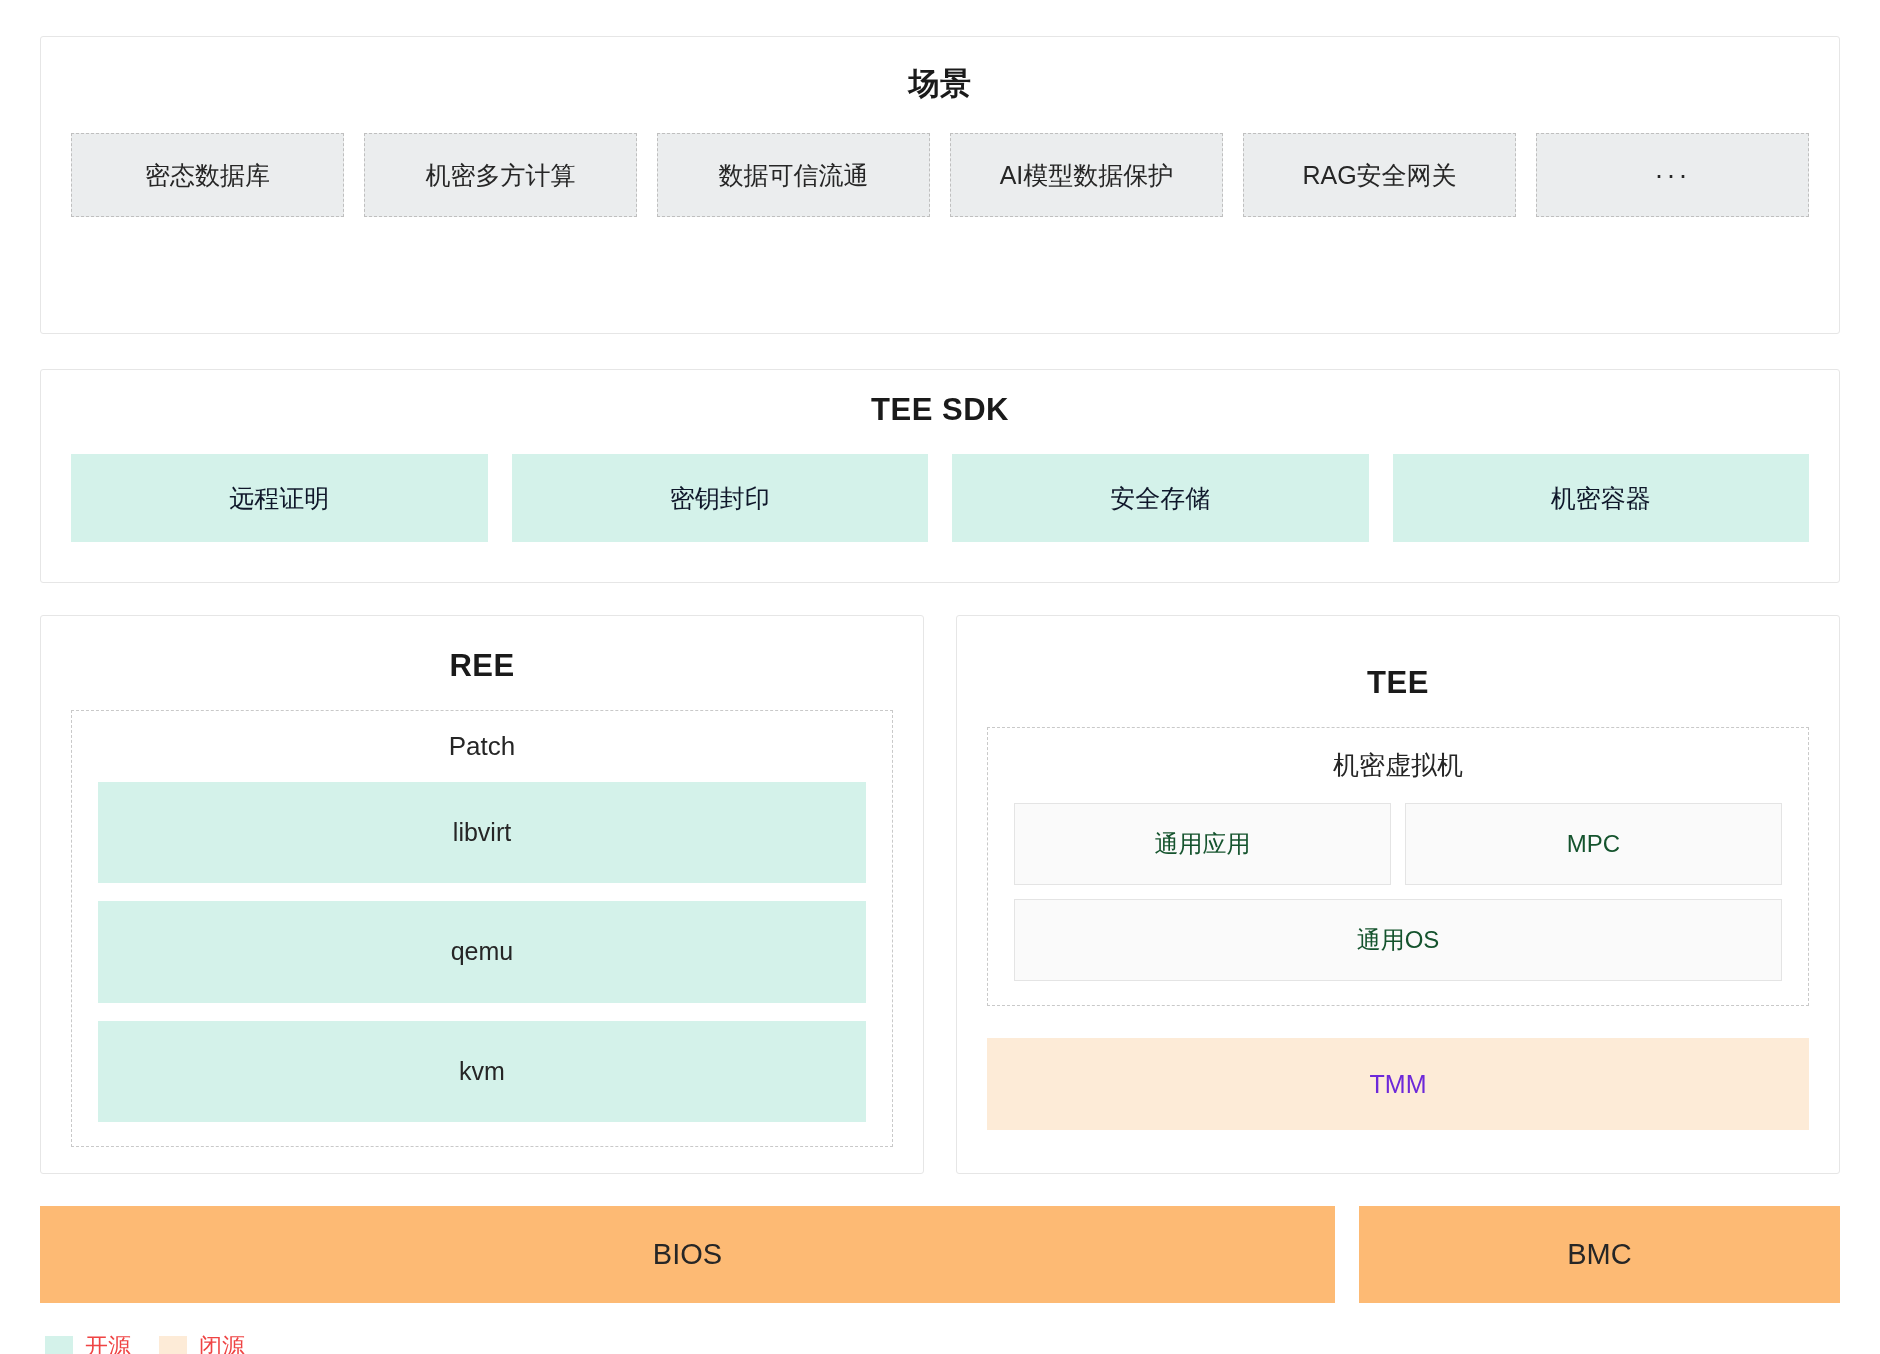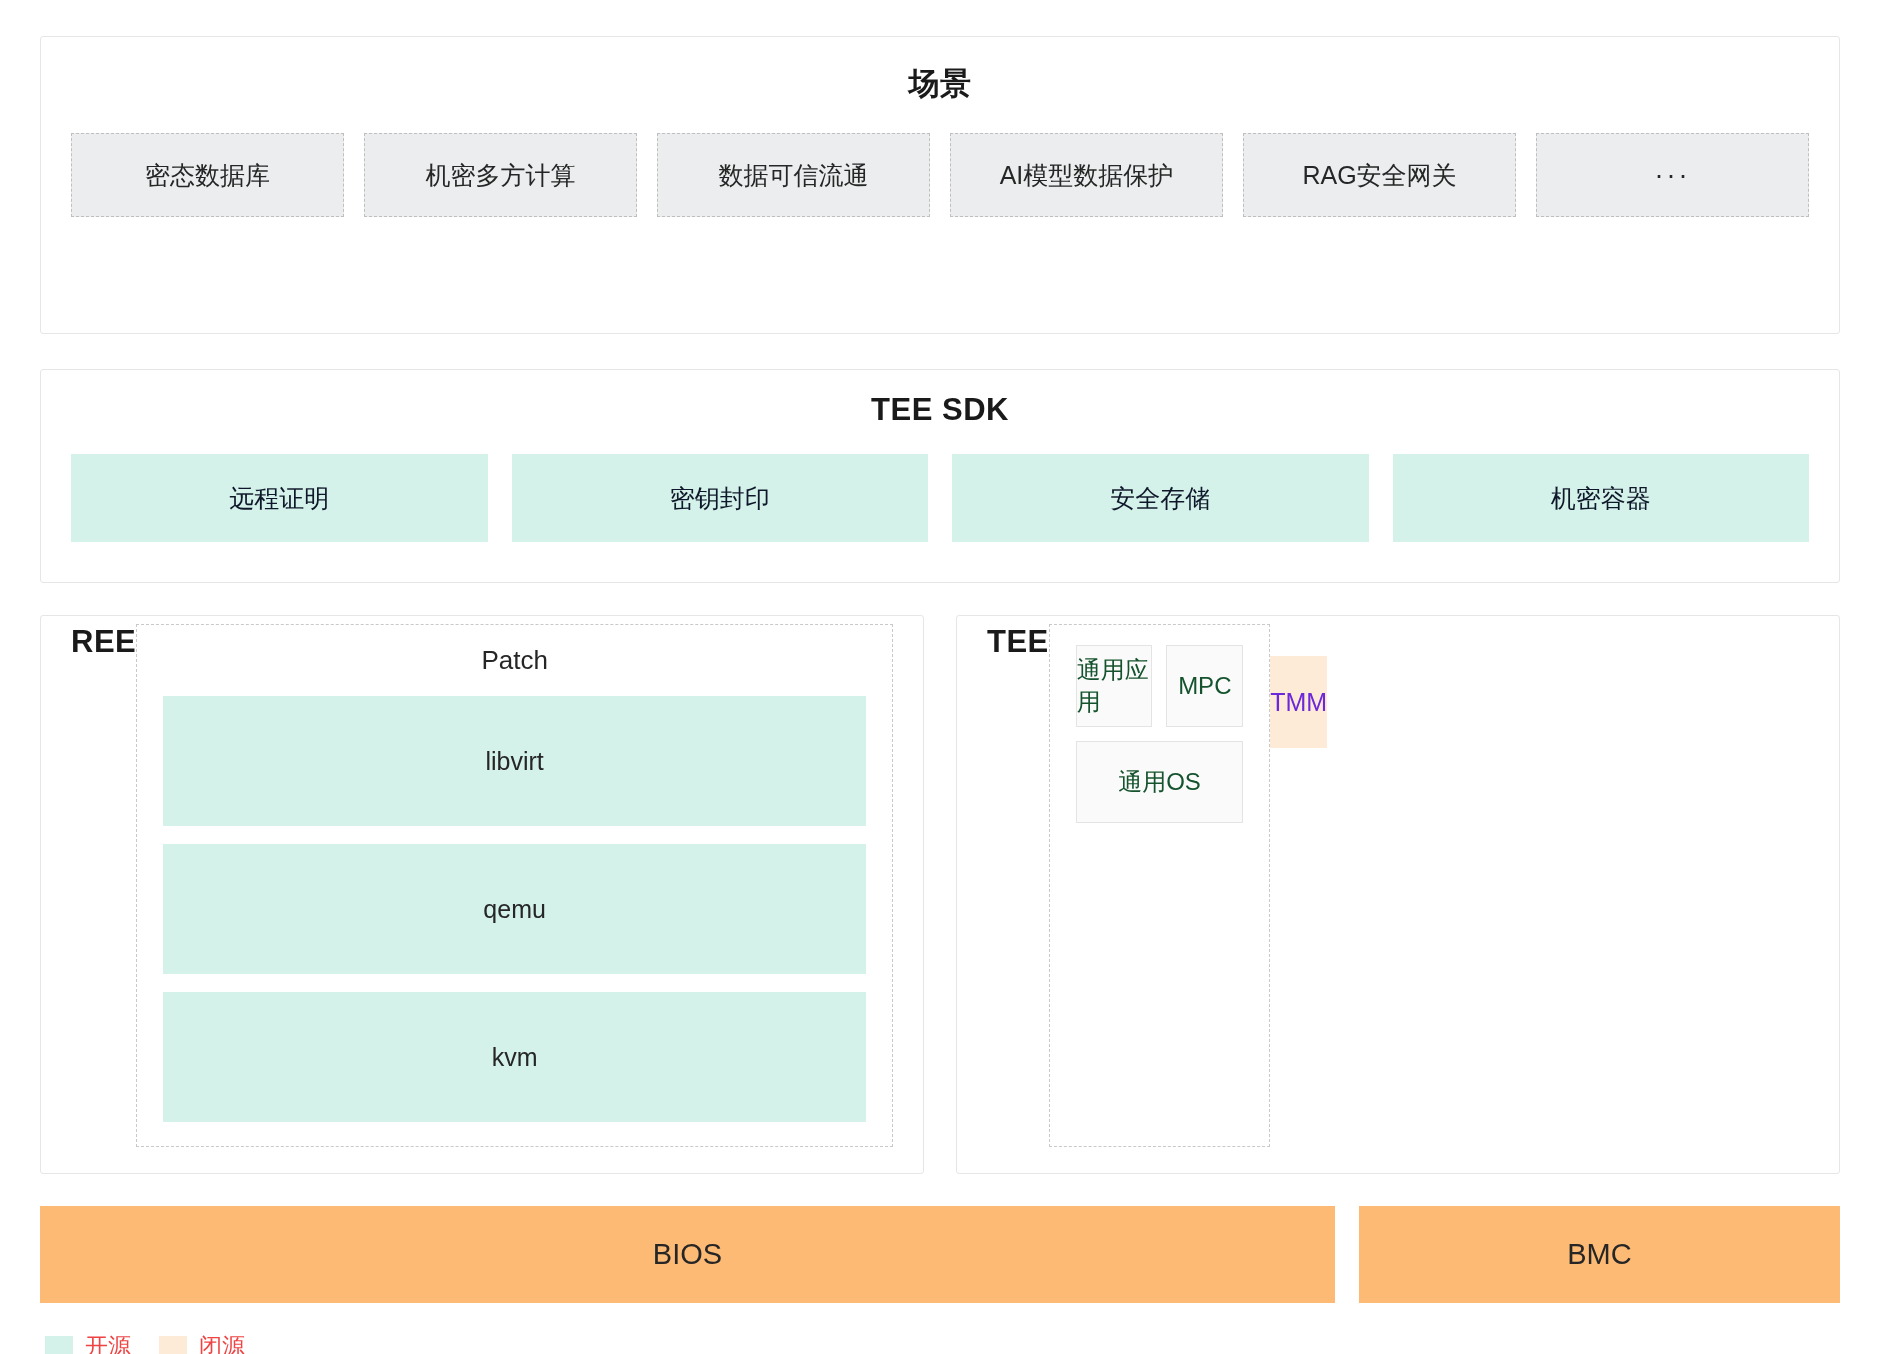--- a/index.html
+++ b/index.html
@@ -92,23 +92,24 @@
   
   #env-row {
     margin-top: 32px;
     display: flex;
     gap: 32px;
     height: 559px;
   }
 
   #ree-panel, #tee-panel {
     flex: 1 1 0;
-    padding: 8px 30px 26px 30px;
-    display: flex;
-    flex-direction: row;
+    padding: 32px 30px 26px 30px;
+    display: flex;
+    flex-direction: column;
+    justify-content: center;
   }
 
   .env-title { margin-bottom: 26px; }
 
   
   .dashed-group {
     border: 1px dashed #c9c9c9;
     padding: 20px 26px 24px 26px;
   }
 
@@ -292,20 +293,21 @@
           <div class="ree-item">
             <span>kvm</span>
           </div>
         </div>
       </div>
     </section>
 
     <section class="panel" id="tee-panel">
       <div class="panel-title env-title">TEE</div>
       <div class="dashed-group" id="cvm-group">
+        <div class="dashed-group-title">机密虚拟机</div>
         <div class="cvm-row">
           <div class="cvm-box" id="cvm-app">
             <span>通用应用</span>
           </div>
           <div class="cvm-box" id="cvm-mpc">
             <span>MPC</span>
           </div>
         </div>
         <div class="cvm-box" id="cvm-os">
           <span>通用OS</span>

